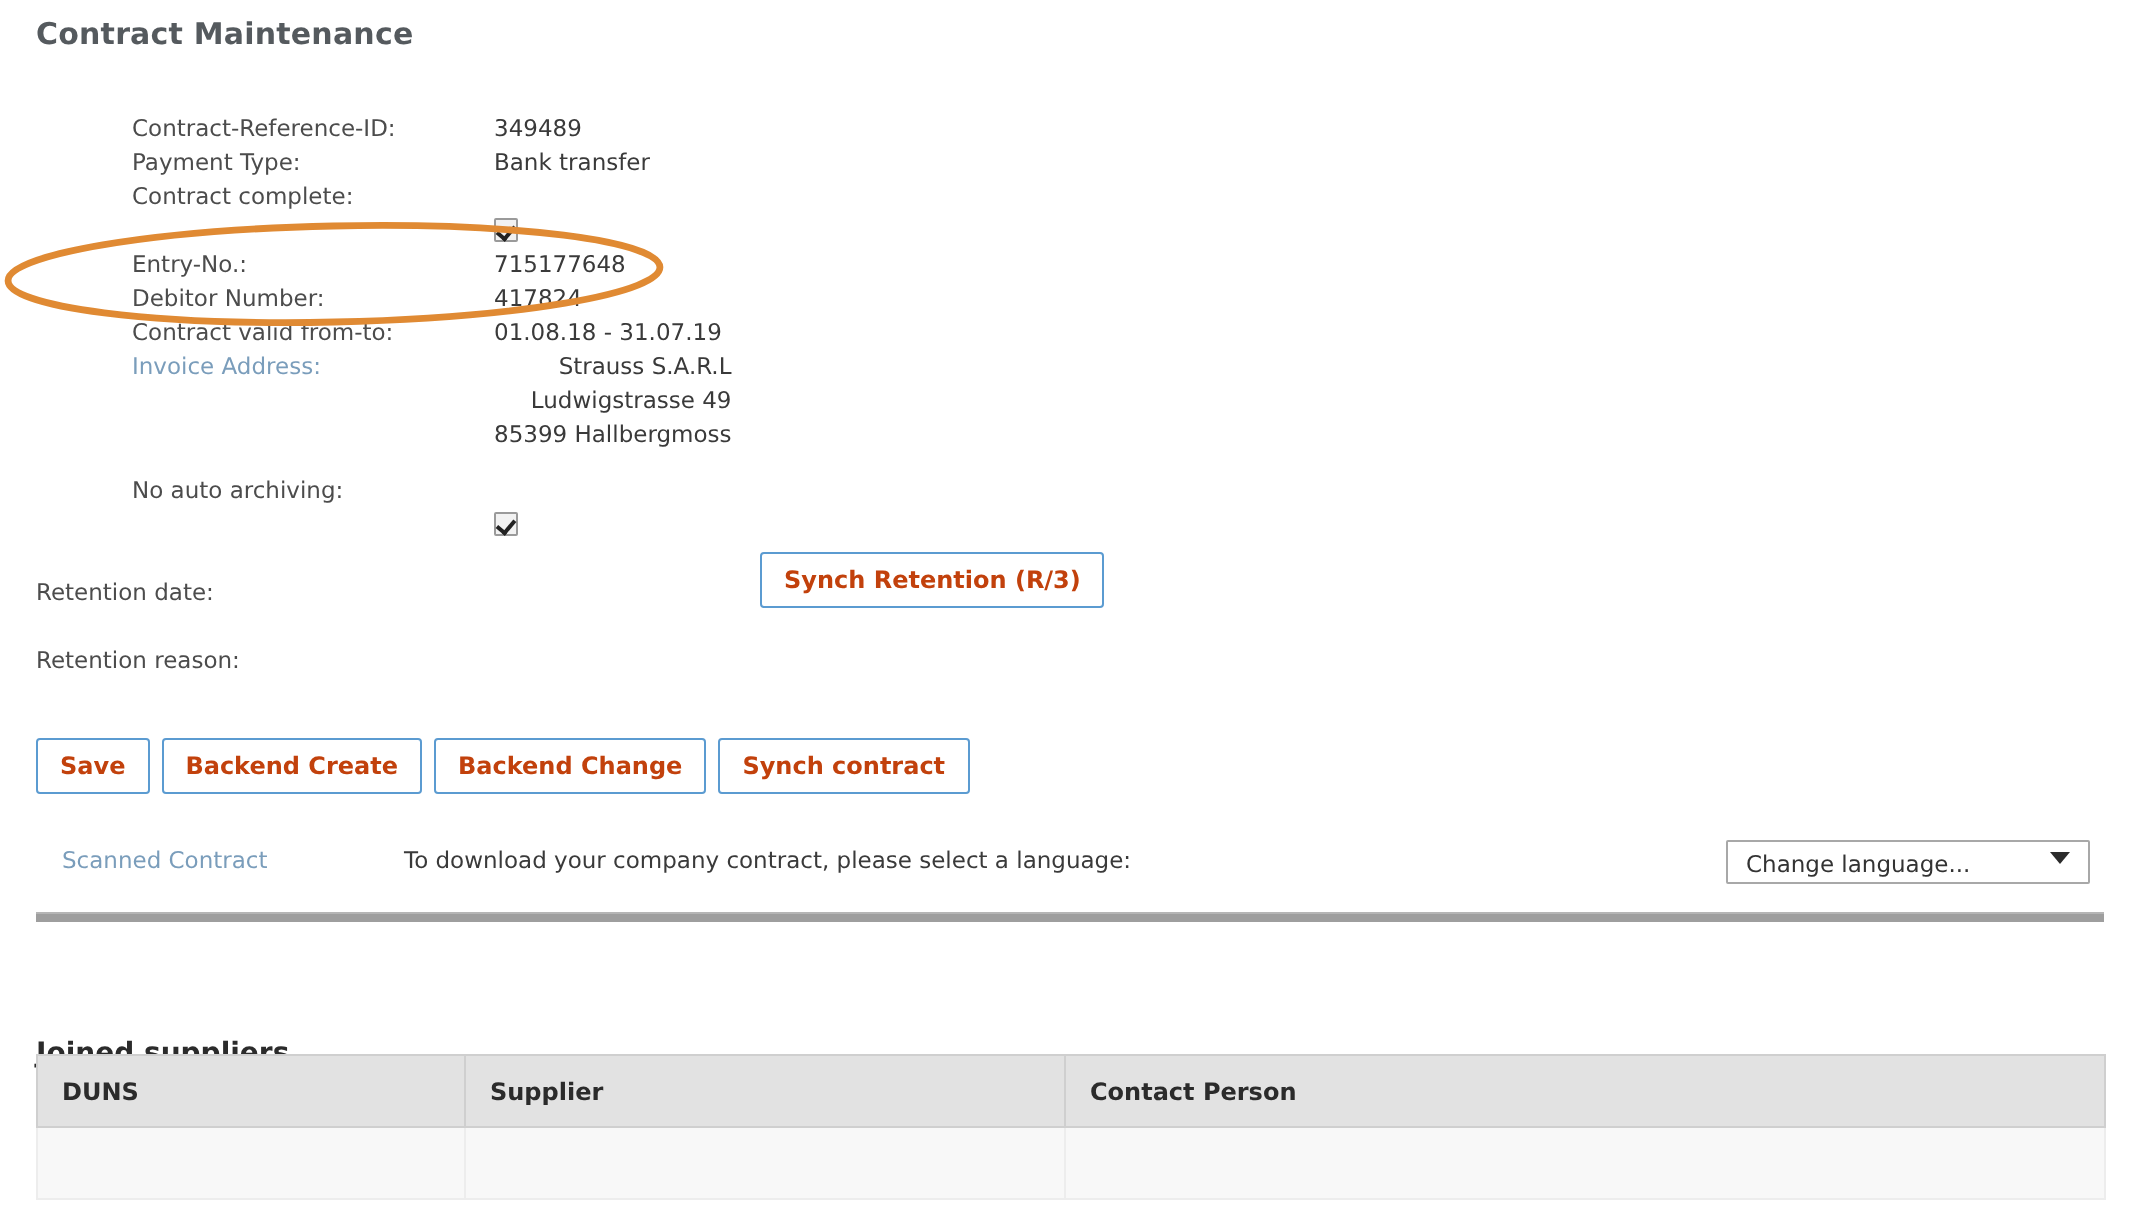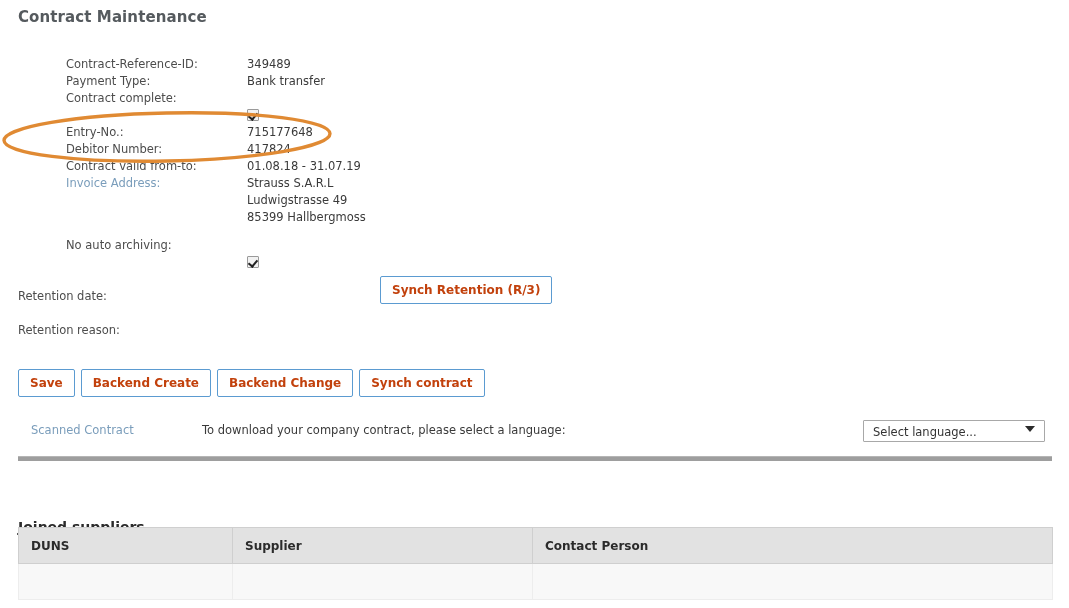--- a/index.html
+++ b/index.html
@@ -56,20 +56,21 @@
     color: #4c4c4c;
     white-space: nowrap;
   }
   .flabel.link {
     color: #7a9dbb;
   }
   .fvalue {
     font-size: 11.5px;
     color: #3a3a3a;
     white-space: pre-line;
+    text-align: right;
   }
   .frow.gap-top { margin-top: 11px; }
 
   
   .cbox {
     display: inline-block;
     width: 12px;
     height: 12px;
     border: 1px solid #9a9a9a;
     background: #f2f2f2;
@@ -320,21 +321,21 @@
     <button class="btn">Save</button>
     <button class="btn">Backend Create</button>
     <button class="btn">Backend Change</button>
     <button class="btn">Synch contract</button>
   </div>
 
   <div class="download-row">
     <a class="scanned-link" href="#">Scanned Contract</a>
     <div class="download-text">To download your company contract, please select a language:</div>
     <div class="lang-select">
-      <span class="lbl">Select language...</span>
+      <span class="lbl">Change language...</span>
       <span class="caret"></span>
     </div>
   </div>
 
   <div class="separator"></div>
 
   <div class="section-title">Joined suppliers</div>
 
   <table class="supp-table">
     <colgroup>

